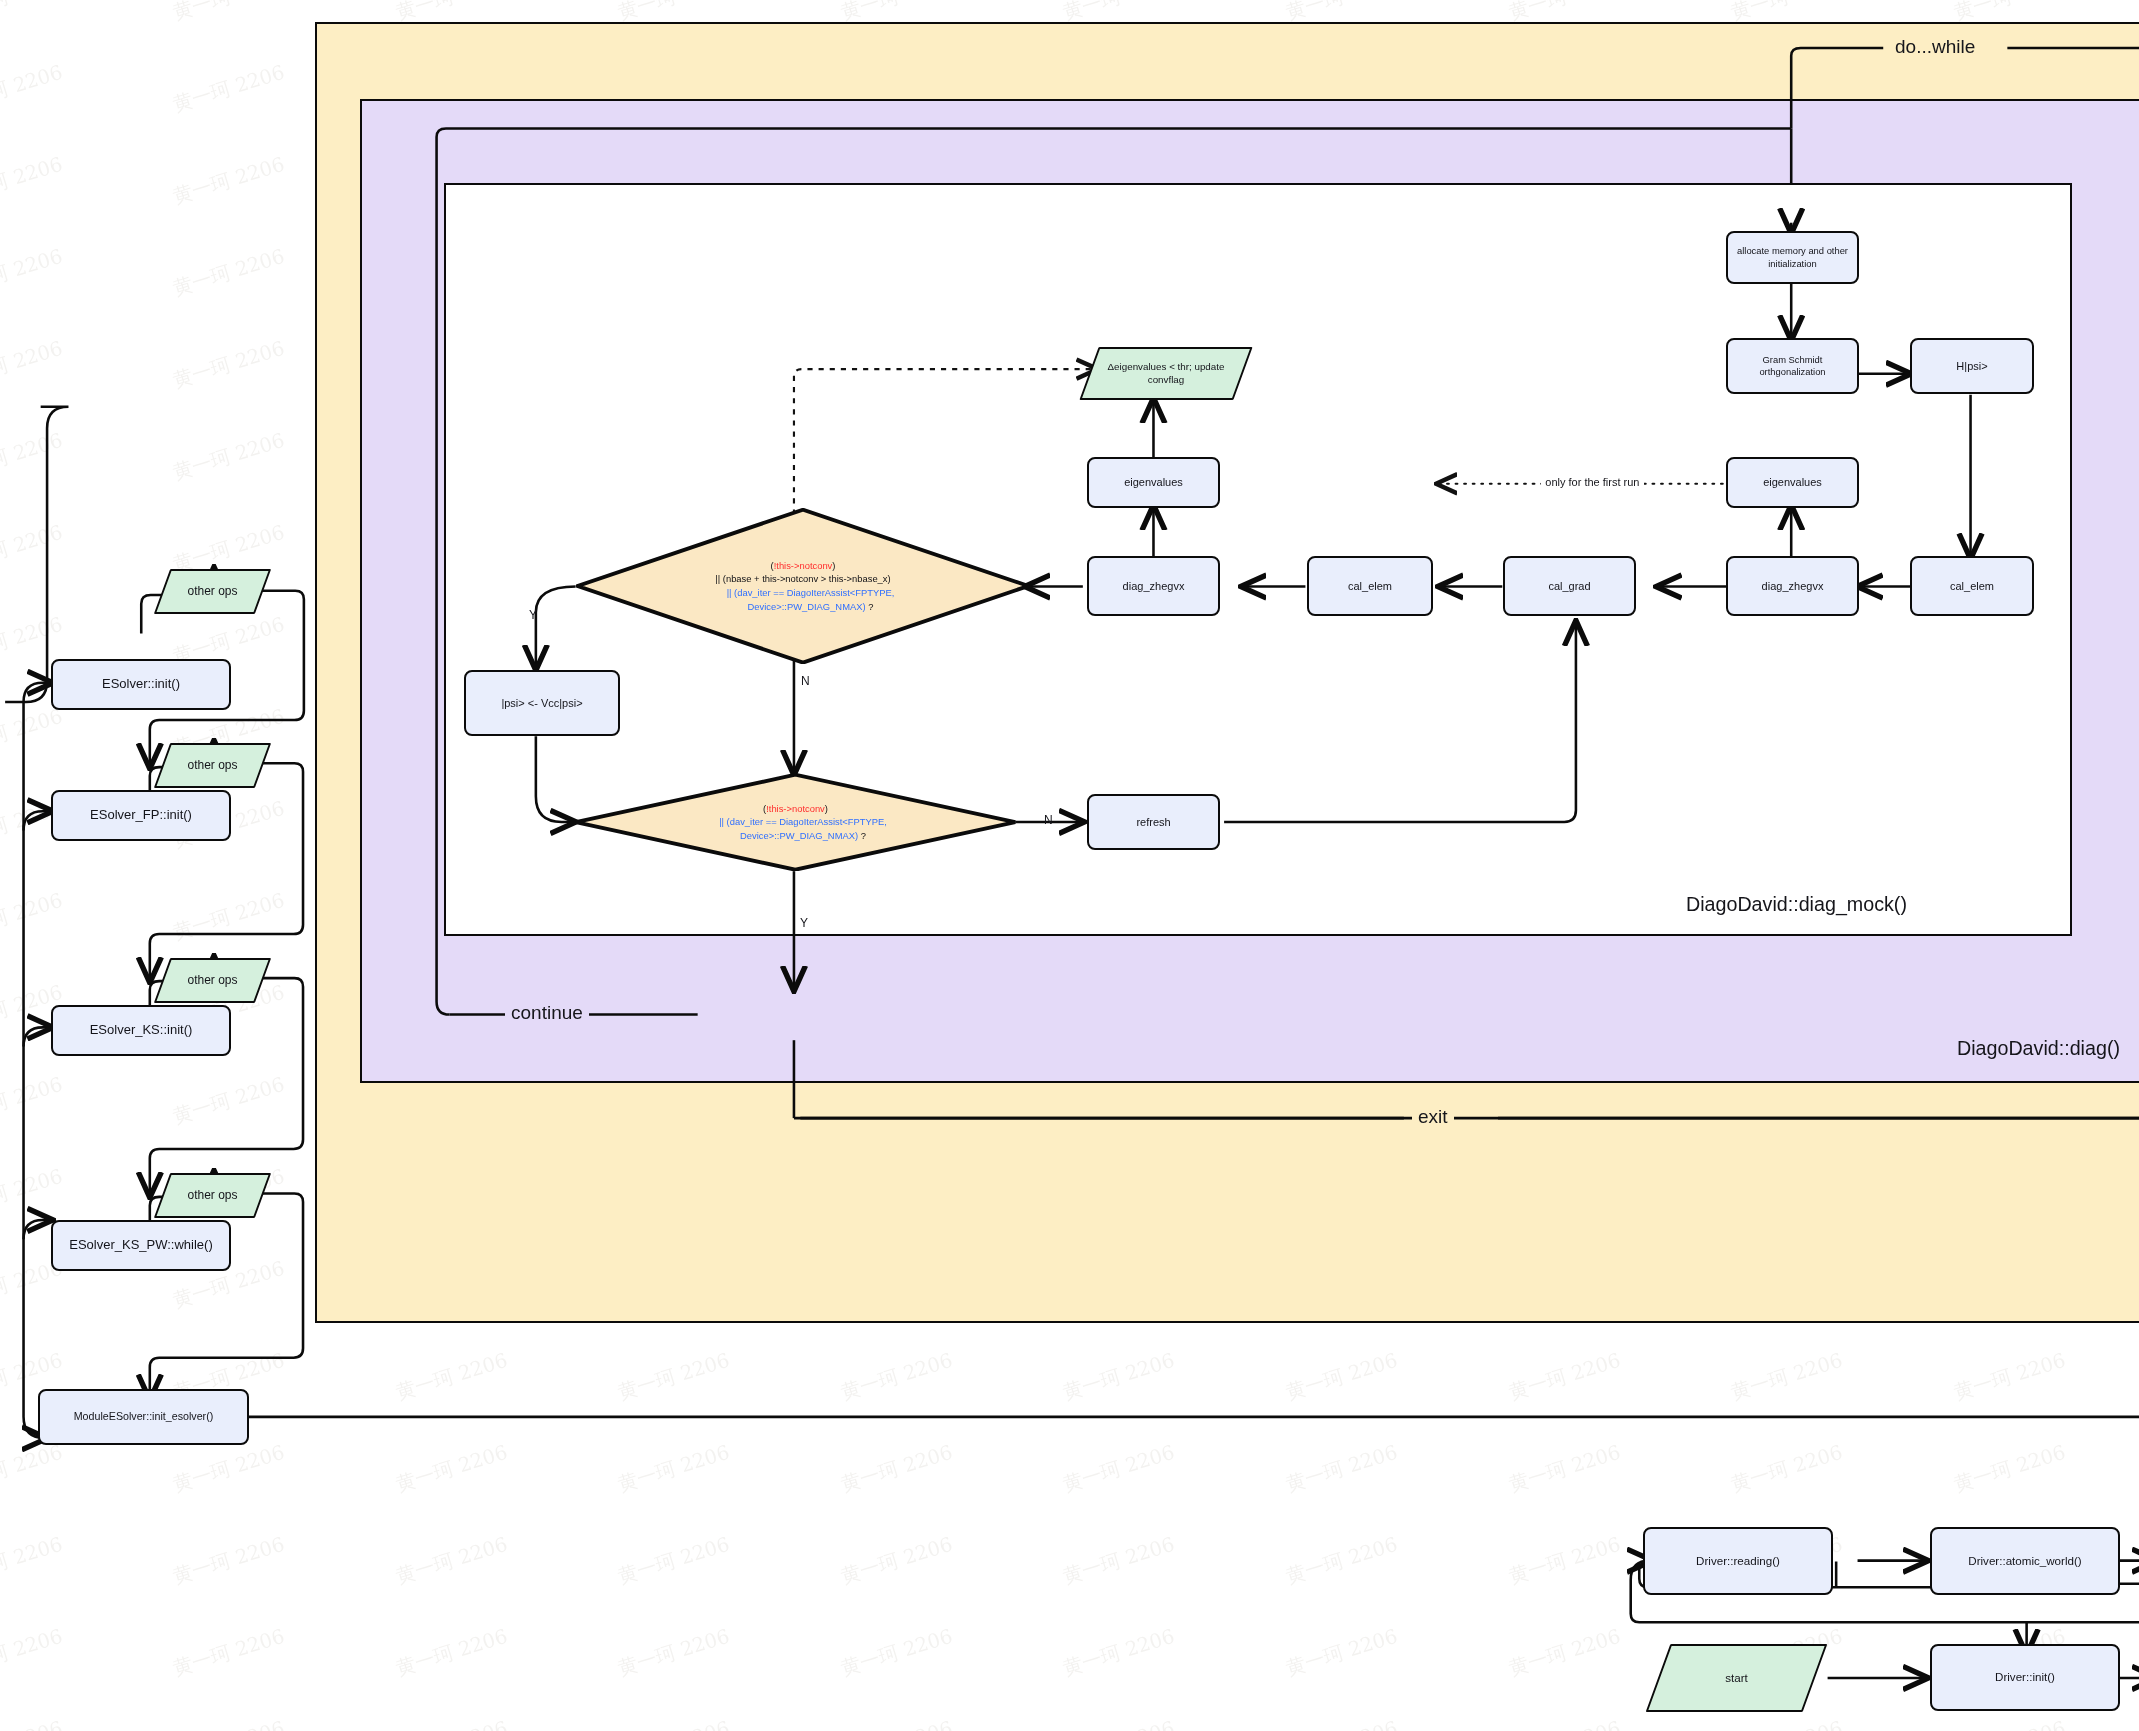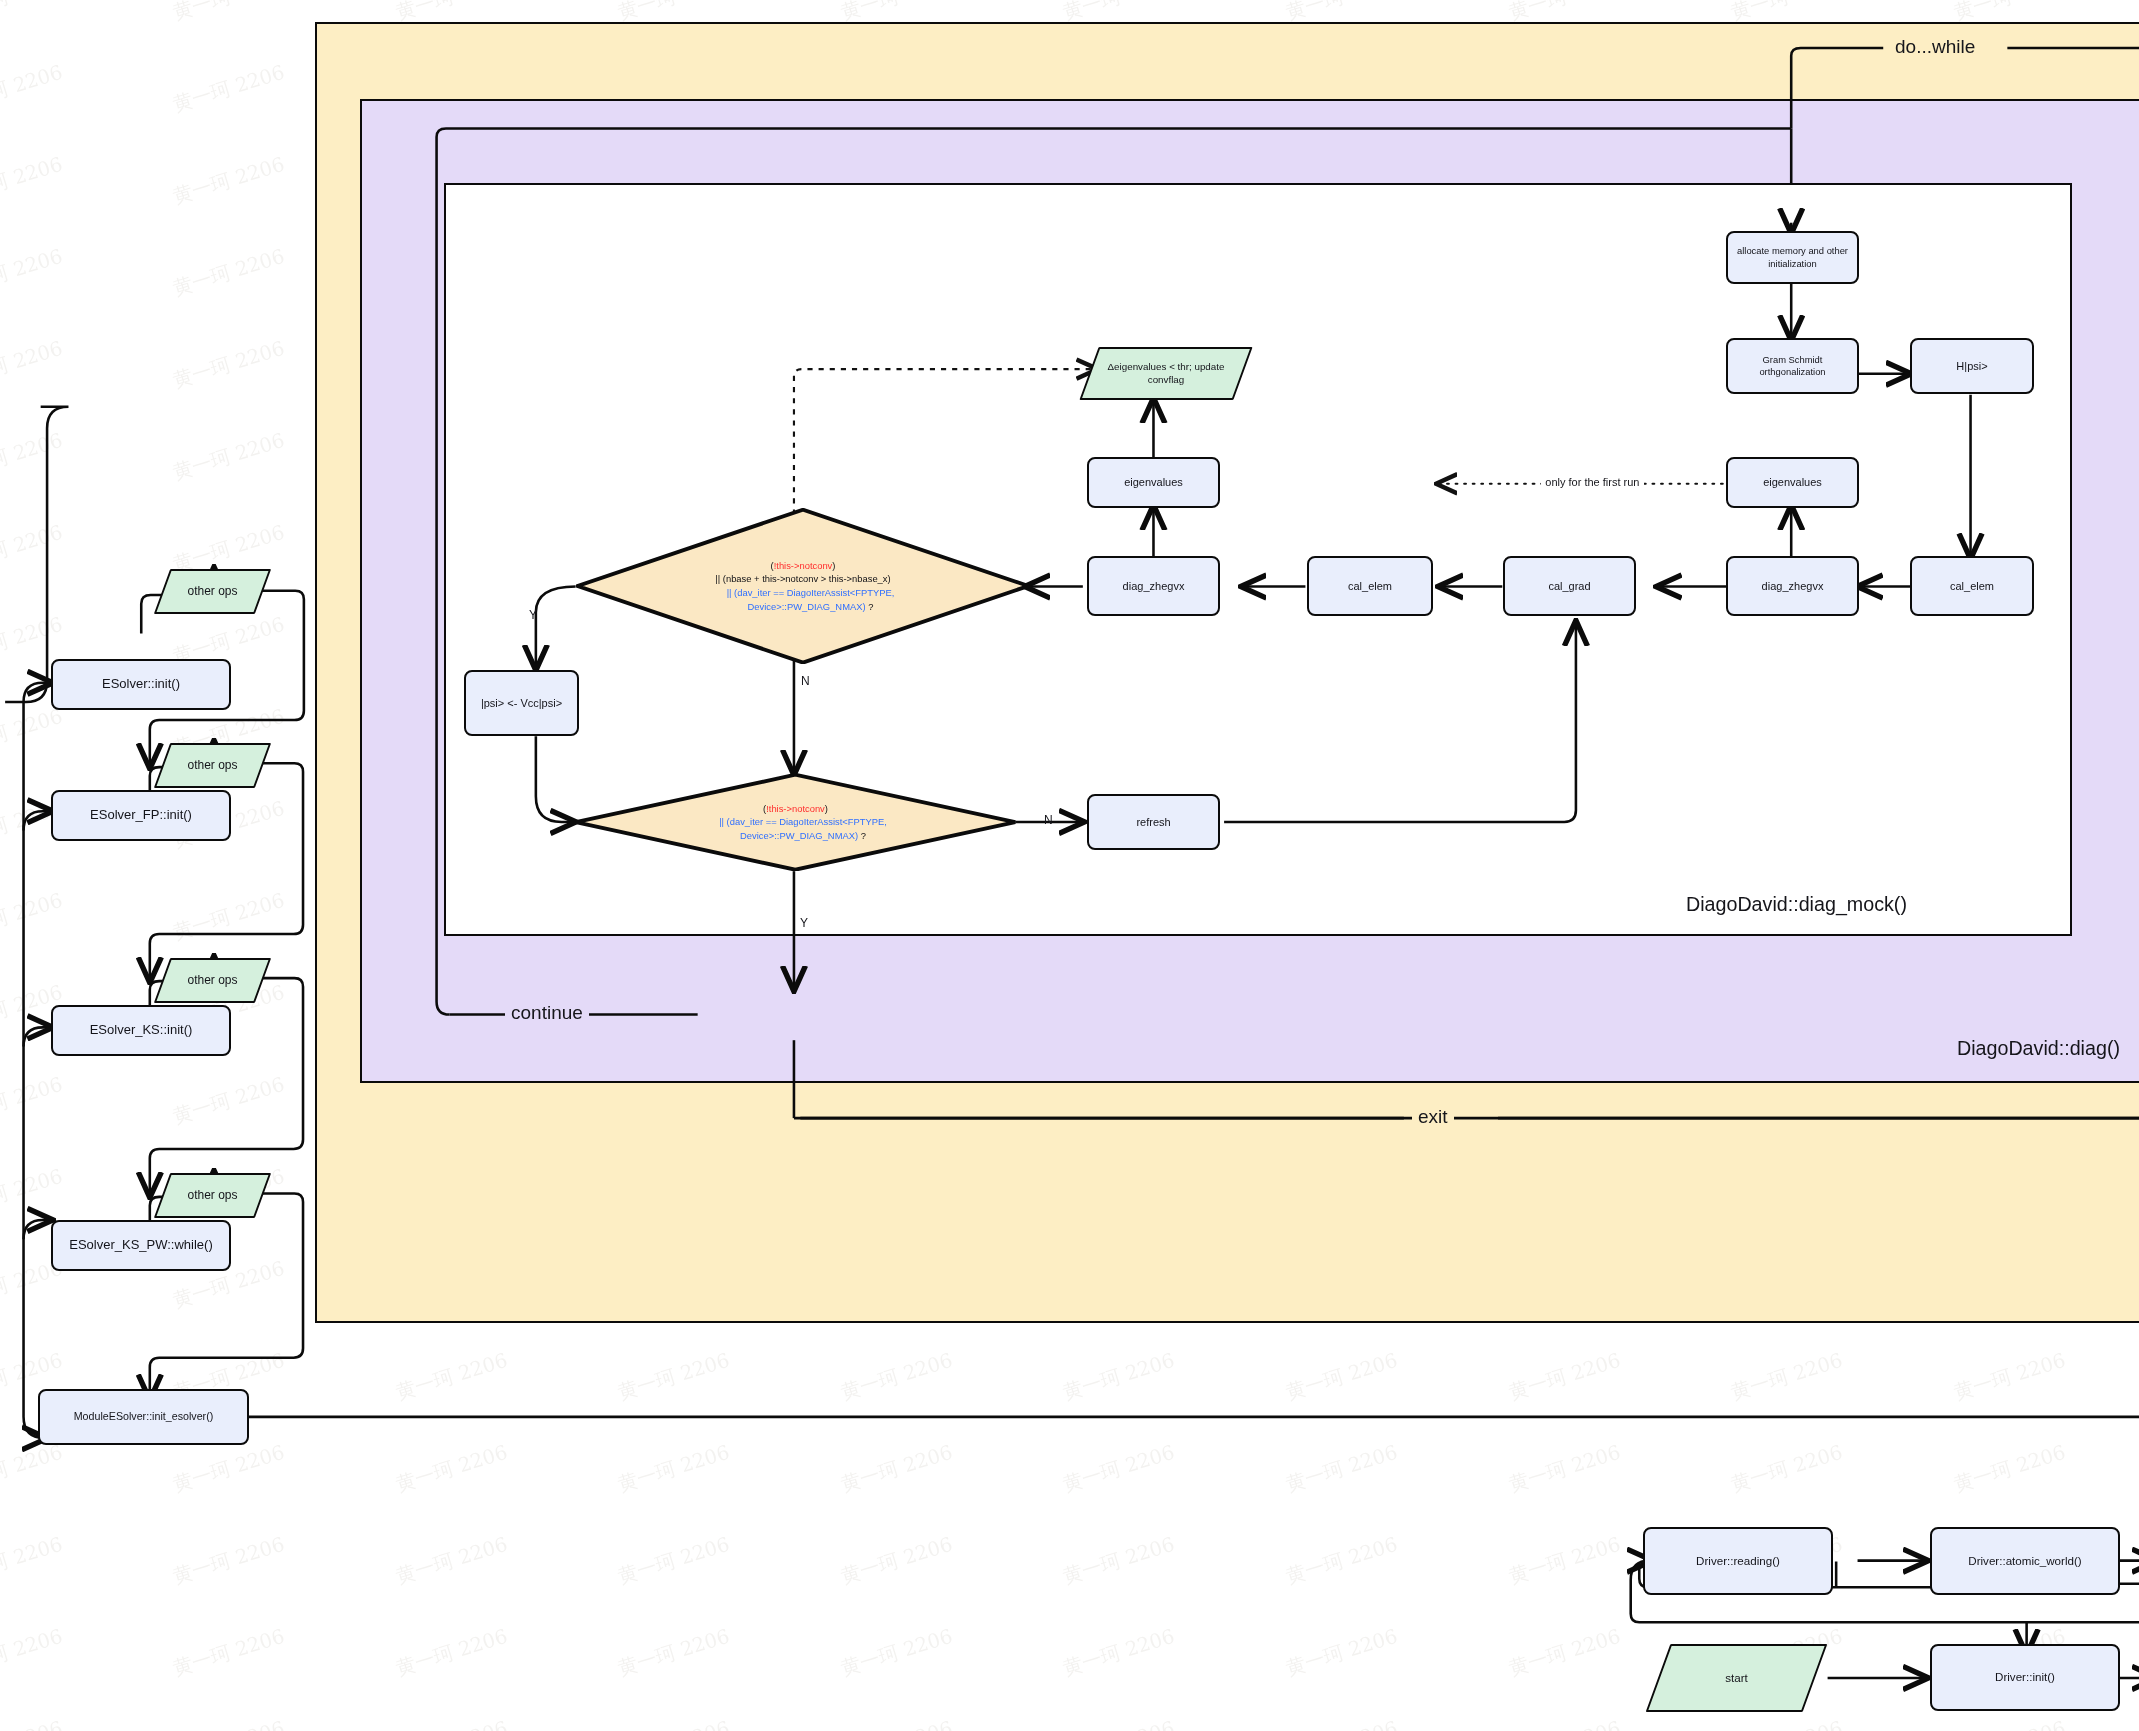--- a/index.html
+++ b/index.html
@@ -487,21 +487,21 @@
   <div class="node n-blue" style="left:1503px;top:556px;width:133px;height:60px;font-size:11px;">cal_grad</div>
   <div class="node n-blue" style="left:1307px;top:556px;width:126px;height:60px;font-size:11px;">cal_elem</div>
   <div class="node n-blue" style="left:1087px;top:556px;width:133px;height:60px;font-size:11px;">diag_zhegvx</div>
   <div class="node n-blue" style="left:1087px;top:457px;width:133px;height:51px;font-size:11px;">eigenvalues</div>
 
   <div class="para" style="left:1089px;top:347px;width:154px;height:53px;font-size:9.8px;">
     <div class="skew"></div>
     <div class="txt">Δeigenvalues &lt; thr; update convflag</div>
   </div>
 
-  <div class="node n-blue" style="left:464px;top:670px;width:115px;height:66px;font-size:11px;">|psi&gt; &lt;- Vcc|psi&gt;</div>
+  <div class="node n-blue" style="left:464px;top:670px;width:156px;height:66px;font-size:11px;">|psi&gt; &lt;- Vcc|psi&gt;</div>
   <div class="node n-blue" style="left:1087px;top:794px;width:133px;height:56px;font-size:11px;">refresh</div>
 
   <div class="dia" style="left:576px;top:508px;width:454px;height:156px;">
     <svg class="dshape" viewBox="0 0 1060 365" preserveAspectRatio="none">
       <polygon points="530,4 1056,182 530,361 4,182" fill="#fbe8c4" stroke="#0b0b0b" stroke-width="9"></polygon>
     </svg>
     <div class="txt cond">
       <div><span class="blk">(</span><span class="red">!this-&gt;notconv</span><span class="blk">)</span></div>
       <div class="blk">|| (nbase + this-&gt;notconv &gt; this-&gt;nbase_x)</div>
       <div class="blue">|| (dav_iter == DiagoIterAssist&lt;FPTYPE,</div>

